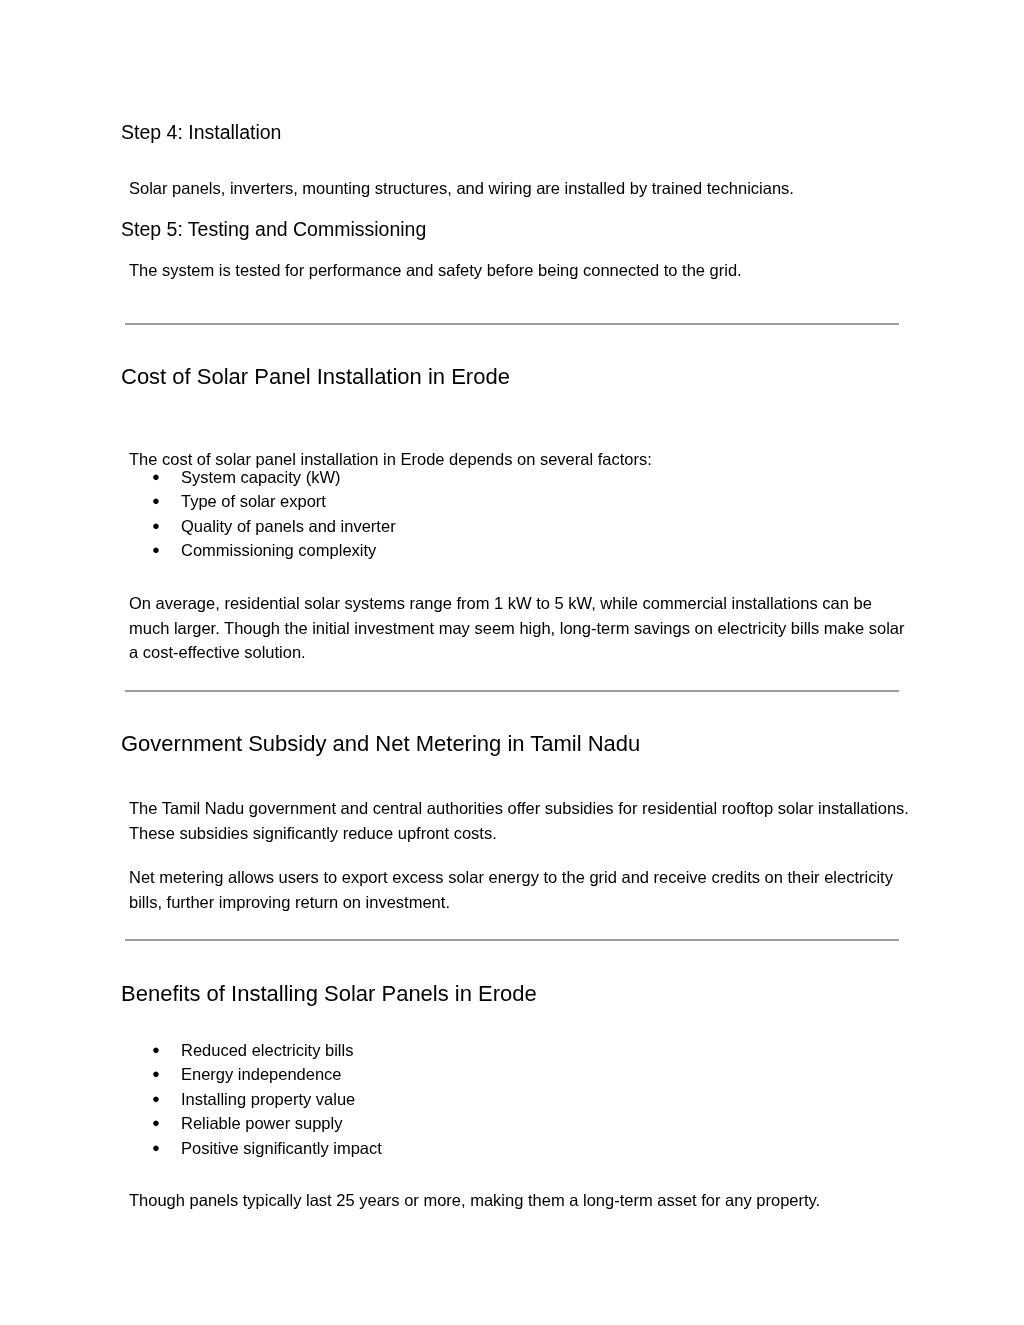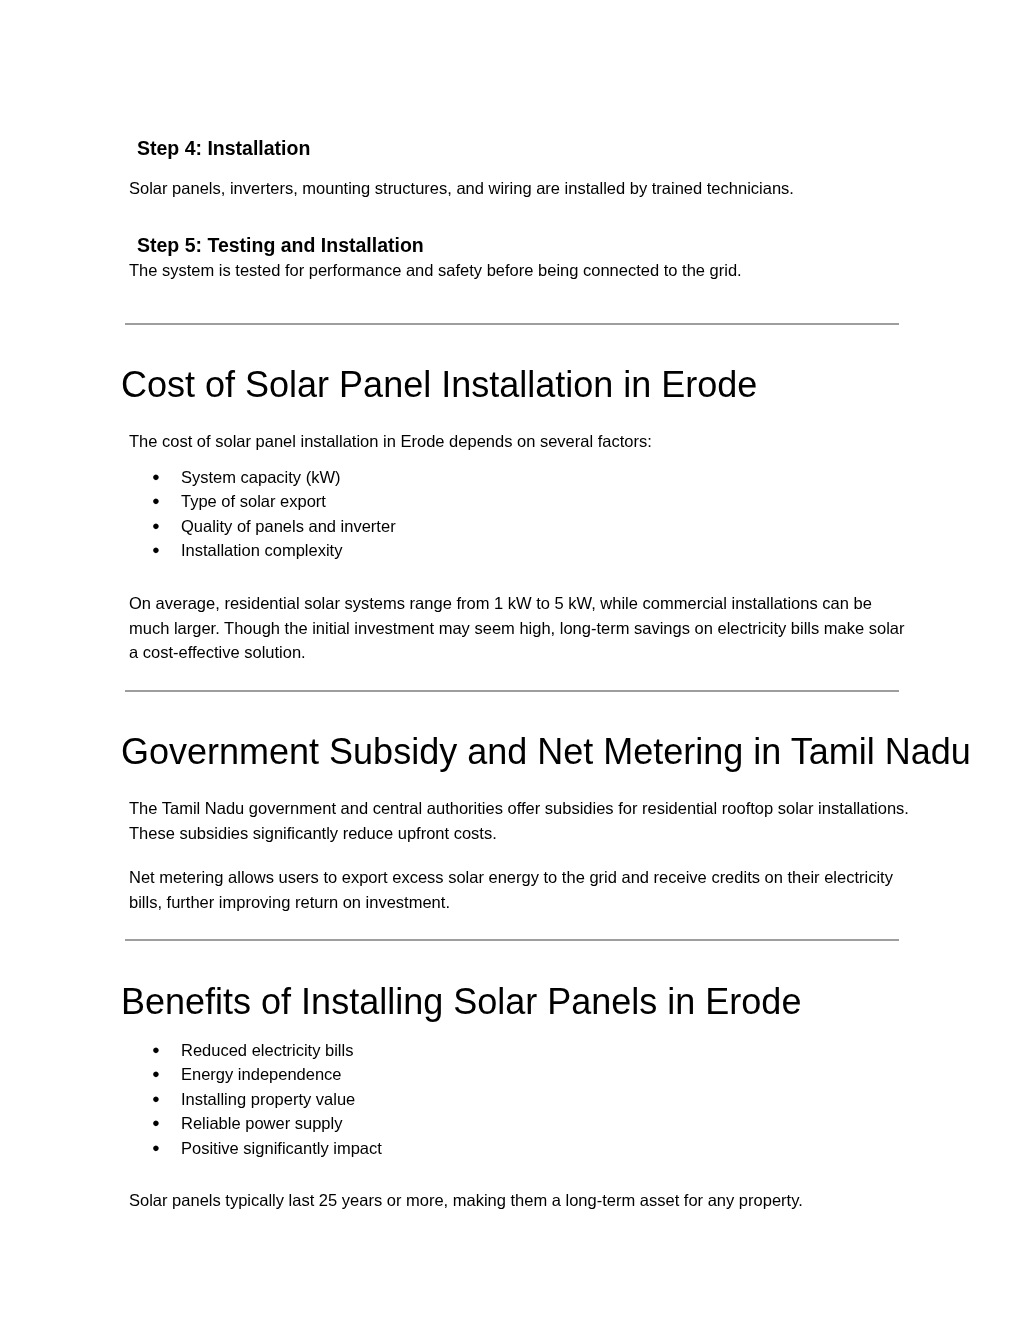--- a/index.html
+++ b/index.html
@@ -1,48 +1,48 @@
 <!DOCTYPE html>
 <html><head>
 <meta charset="utf-8">
 <style>
   html, body { margin: 0; padding: 0; background: #ffffff; }
   body { width: 1024px; height: 1325px; position: relative; overflow: hidden;
          font-family: "Liberation Sans", sans-serif; color: #000; }
   .page { position: absolute; left: 121px; top: 0; width: 780px; }
-  .h3 { position: absolute; left: 0; font-size: 19.5px; font-weight: bold; margin: 16px; white-space: nowrap; }
-  .h2 { position: absolute; left: 0; font-size: 36px; font-weight: normal; margin: 0; white-space: nowrap; }
+  .h3 { position: absolute; left: 0; font-size: 19.5px; font-weight: normal; margin: 0; white-space: nowrap; }
+  .h2 { position: absolute; left: 0; font-size: 22px; font-weight: normal; margin: 0; white-space: nowrap; }
   .p { position: absolute; left: 0; width: 780px; font-size: 16.5px; line-height: 24.5px; margin: 8px; }
   .p b { font-weight: normal; }
   .hr { position: absolute; left: 4px; width: 774px; height: 2px; background: #9e9e9e; }
   ul.list { position: absolute; left: 0; margin: 0; padding: 0; list-style: none; }
   ul.list li { position: relative; font-size: 16.5px; line-height: 24.4px; padding-left: 60px; white-space: nowrap; }
   ul.list li .bullet { position: absolute; left: 31px; top: 0; font-size: 13px; }
 </style>
 </head>
 <body>
 
 <div class="page">
 
   <h3 class="h3" style="top:121px">Step 4: Installation</h3>
   <p class="p" style="top:168px">Solar panels, inverters, mounting structures, and wiring are installed by trained technicians.</p>
 
-  <h3 class="h3" style="top:218px">Step 5: Testing and Installation</h3>
+  <h3 class="h3" style="top:218px">Step 5: Testing and Commissioning</h3>
   <p class="p" style="top:250px">The system is tested for performance and safety before being connected to the grid.</p>
 
   <div class="hr" style="top:323px"></div>
 
   <h2 class="h2" style="top:364px">Cost of Solar Panel Installation in Erode</h2>
-  <p class="p" style="top:421px">The cost of solar panel installation in Erode depends on several factors:</p>
+  <p class="p" style="top:439px">The cost of solar panel installation in Erode depends on several factors:</p>
 
   <ul class="list" style="top:465px">
     <li><span class="bullet">●</span><span>System capacity (kW)</span></li>
     <li><span class="bullet">●</span><span>Type of solar export</span></li>
     <li><span class="bullet">●</span><span>Quality of panels and inverter</span></li>
-    <li><span class="bullet">●</span><span>Installation complexity</span></li>
+    <li><span class="bullet">●</span><span>Commissioning complexity</span></li>
   </ul>
 
   <p class="p" style="top:583px"><span>On average, residential solar systems range from </span><b>1 kW to 5 kW</b><span>, while commercial installations can be much larger. Though the initial investment may seem high, long-term savings on electricity bills make solar a cost-effective solution.</span></p>
 
   <div class="hr" style="top:690px"></div>
 
   <h2 class="h2" style="top:731px">Government Subsidy and Net Metering in Tamil Nadu</h2>
   <p class="p" style="top:788px">The Tamil Nadu government and central authorities offer subsidies for residential rooftop solar installations. These subsidies significantly reduce upfront costs.</p>
   <p class="p" style="top:857px"><b>Net metering</b><span> allows users to export excess solar energy to the grid and receive credits on their electricity bills, further improving return on investment.</span></p>
 
@@ -51,15 +51,15 @@
   <h2 class="h2" style="top:981px">Benefits of Installing Solar Panels in Erode</h2>
 
   <ul class="list" style="top:1038px">
     <li><span class="bullet">●</span><span>Reduced electricity bills</span></li>
     <li><span class="bullet">●</span><span>Energy independence</span></li>
     <li><span class="bullet">●</span><span>Installing property value</span></li>
     <li><span class="bullet">●</span><span>Reliable power supply</span></li>
     <li><span class="bullet">●</span><span>Positive significantly impact</span></li>
   </ul>
 
-  <p class="p" style="top:1180px"><span>Solar panels typically last </span><b>25 years or more</b><span>, making them a long-term asset for any property.</span></p>
+  <p class="p" style="top:1180px"><span>Though panels typically last </span><b>25 years or more</b><span>, making them a long-term asset for any property.</span></p>
 
 </div>
 
 </body></html>

